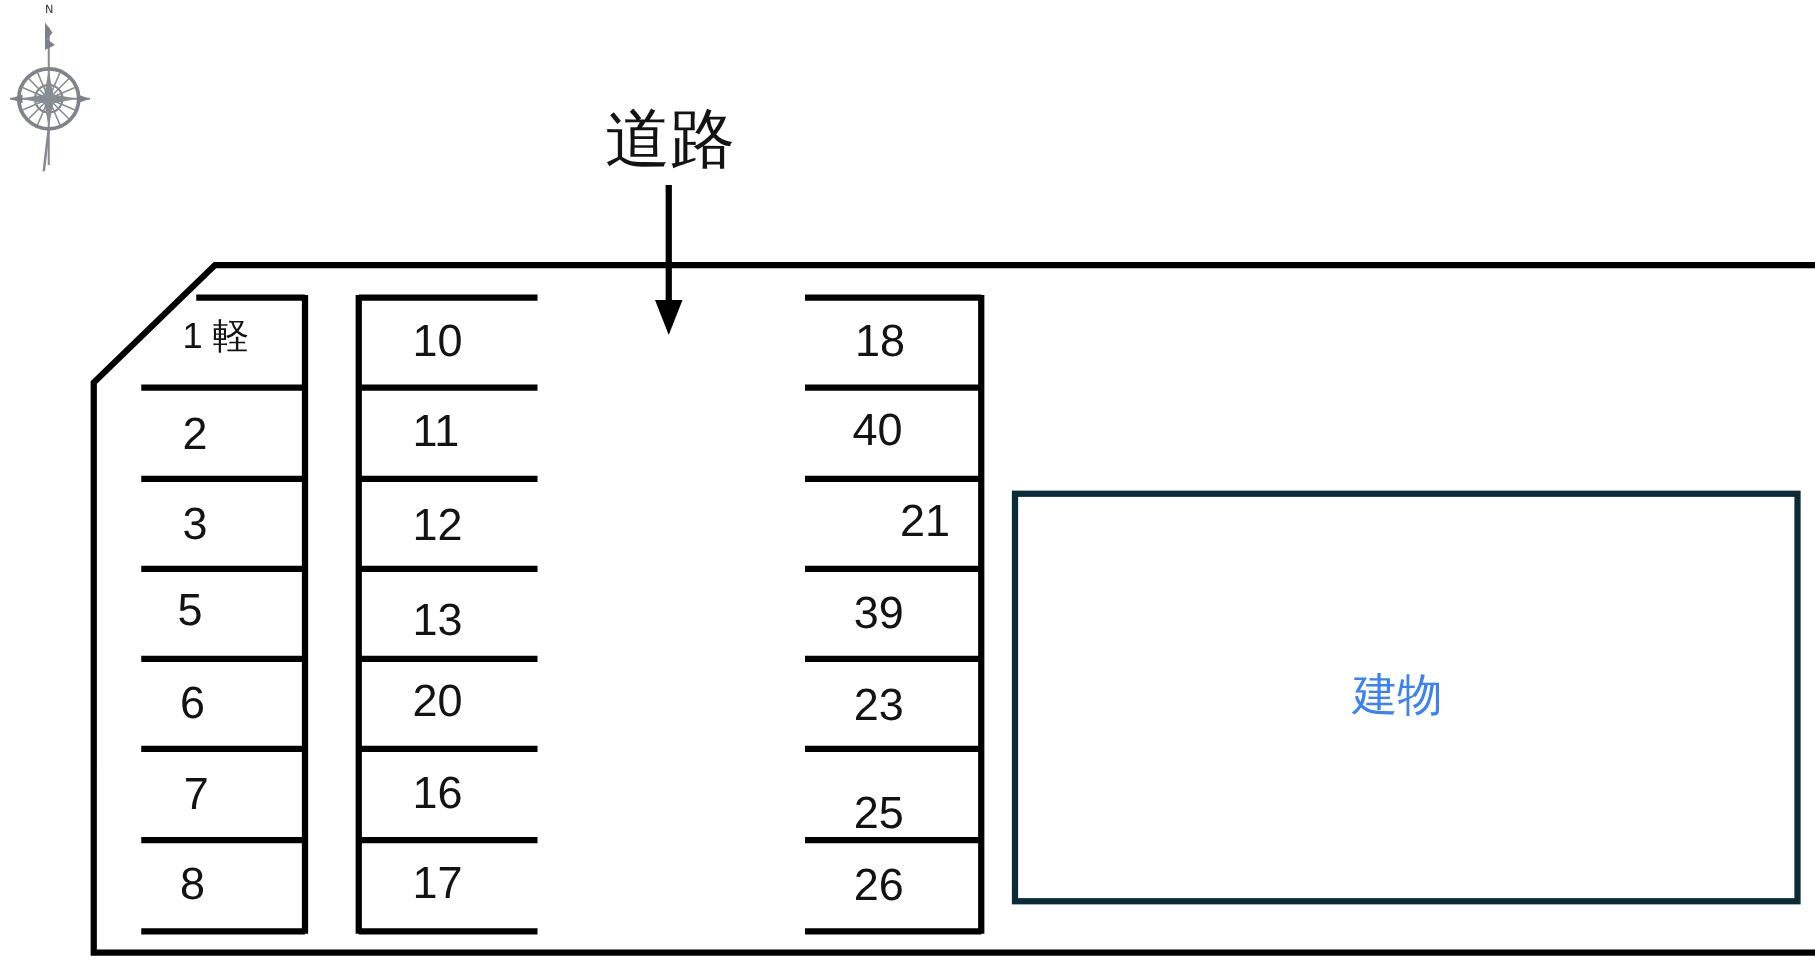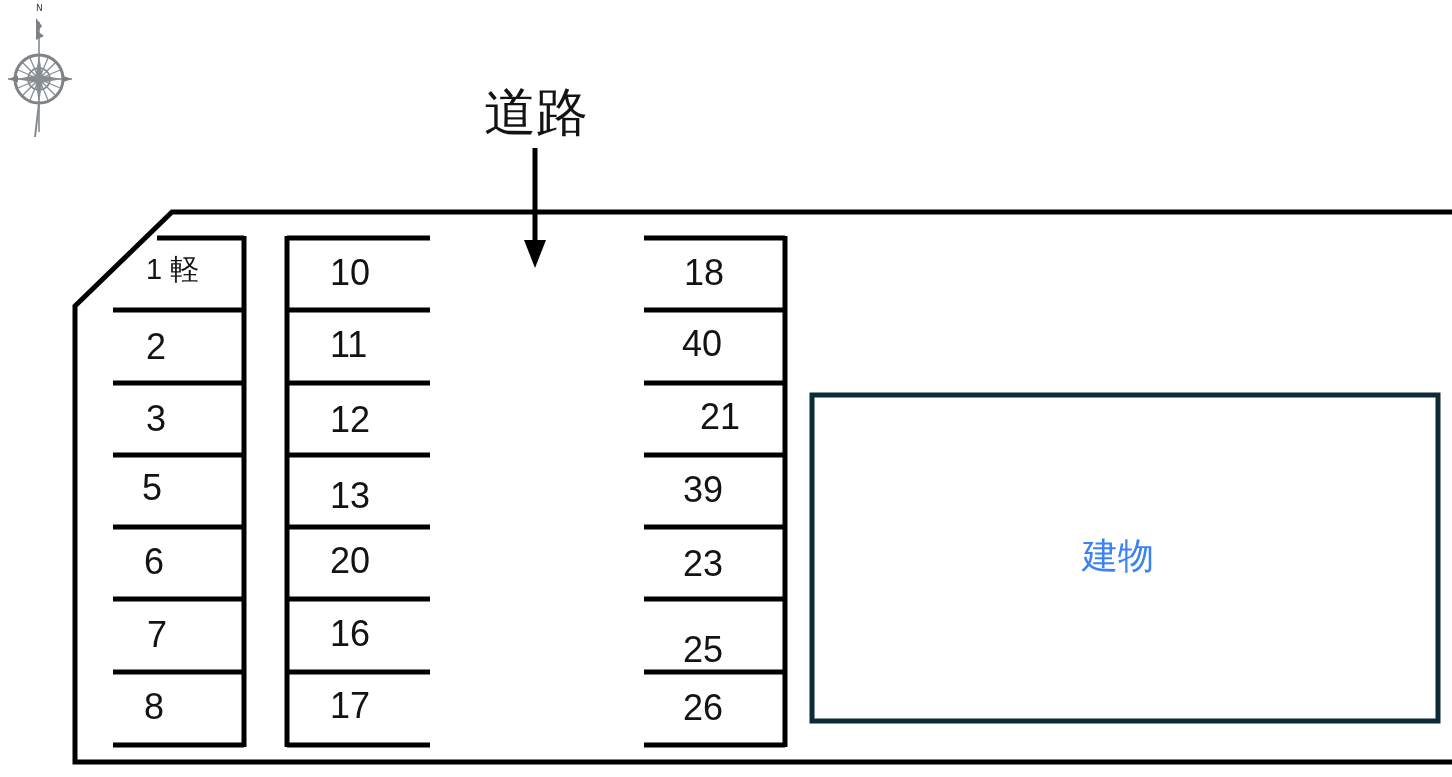--- a/index.html
+++ b/index.html
@@ -155,21 +155,21 @@
   <div class="lbl stall-label" style="left:330px; top:255px;">10</div>
   <div class="lbl stall-label" style="left:330px; top:327px;">11</div>
   <div class="lbl stall-label" style="left:330px; top:402px;">12</div>
   <div class="lbl stall-label" style="left:330px; top:478px;">13</div>
   <div class="lbl stall-label" style="left:330px; top:543px;">20</div>
   <div class="lbl stall-label" style="left:330px; top:616px;">16</div>
   <div class="lbl stall-label" style="left:330px; top:688px;">17</div>
 
   <div class="lbl stall-label" style="left:684px; top:255px;">18</div>
   <div class="lbl stall-label" style="left:682px; top:326px;">40</div>
-  <div class="lbl stall-label" style="left:700px; top:399px;text-align:center;">21</div>
+  <div class="lbl stall-label" style="left:720px; top:399px;text-align:center;">21</div>
   <div class="lbl stall-label" style="left:683px; top:472px;">39</div>
   <div class="lbl stall-label" style="left:683px; top:546px;">23</div>
   <div class="lbl stall-label" style="left:683px; top:632px;">25</div>
   <div class="lbl stall-label" style="left:683px; top:690px;">26</div>
 
   <div class="lbl building-label" style="left:1082px; top:538px;">建物</div>
 
 </div>
 
 </body></html>

